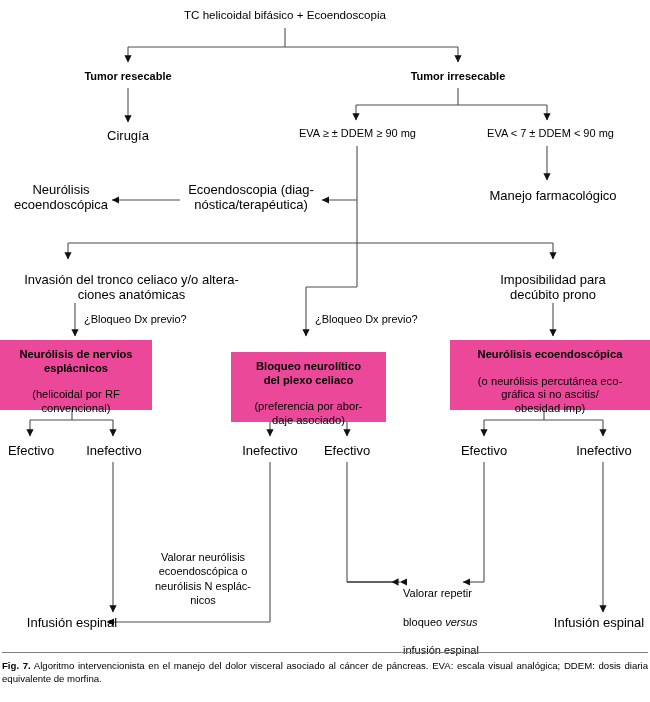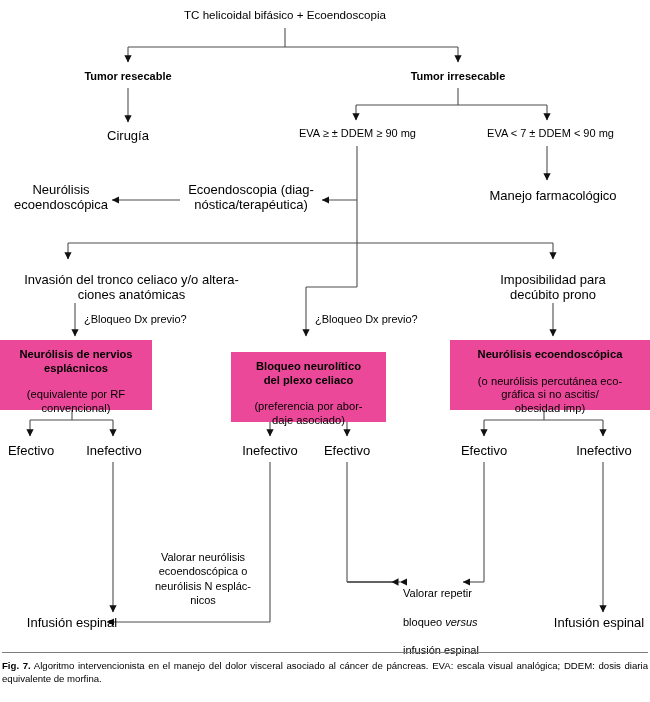--- a/index.html
+++ b/index.html
@@ -166,21 +166,21 @@
 decúbito prono</div>
 
   <div class="node t9" style="left:84px;top:313px;width:120px;text-align:left;">¿Bloqueo Dx previo?</div>
 
   <div class="node t9" style="left:315px;top:313px;width:120px;text-align:left;">¿Bloqueo Dx previo?</div>
 
   <div class="graybox" style="left:0px;top:340px;width:152px;height:70px;">
     <div class="gbinner">
       <span class="bhead">Neurólisis de nervios
 esplácnicos</span><br>
-      <span>(equivalente por RF
+      <span>(helicoidal por RF
 convencional)</span>
     </div>
   </div>
 
   <div class="graybox" style="left:231px;top:340px;width:155px;height:70px;margin-top:12px;">
     <div class="gbinner">
       <span class="bhead">Bloqueo neurolítico
 del plexo celiaco</span><br>
       <span>(preferencia por abor-
 daje asociado)</span>

